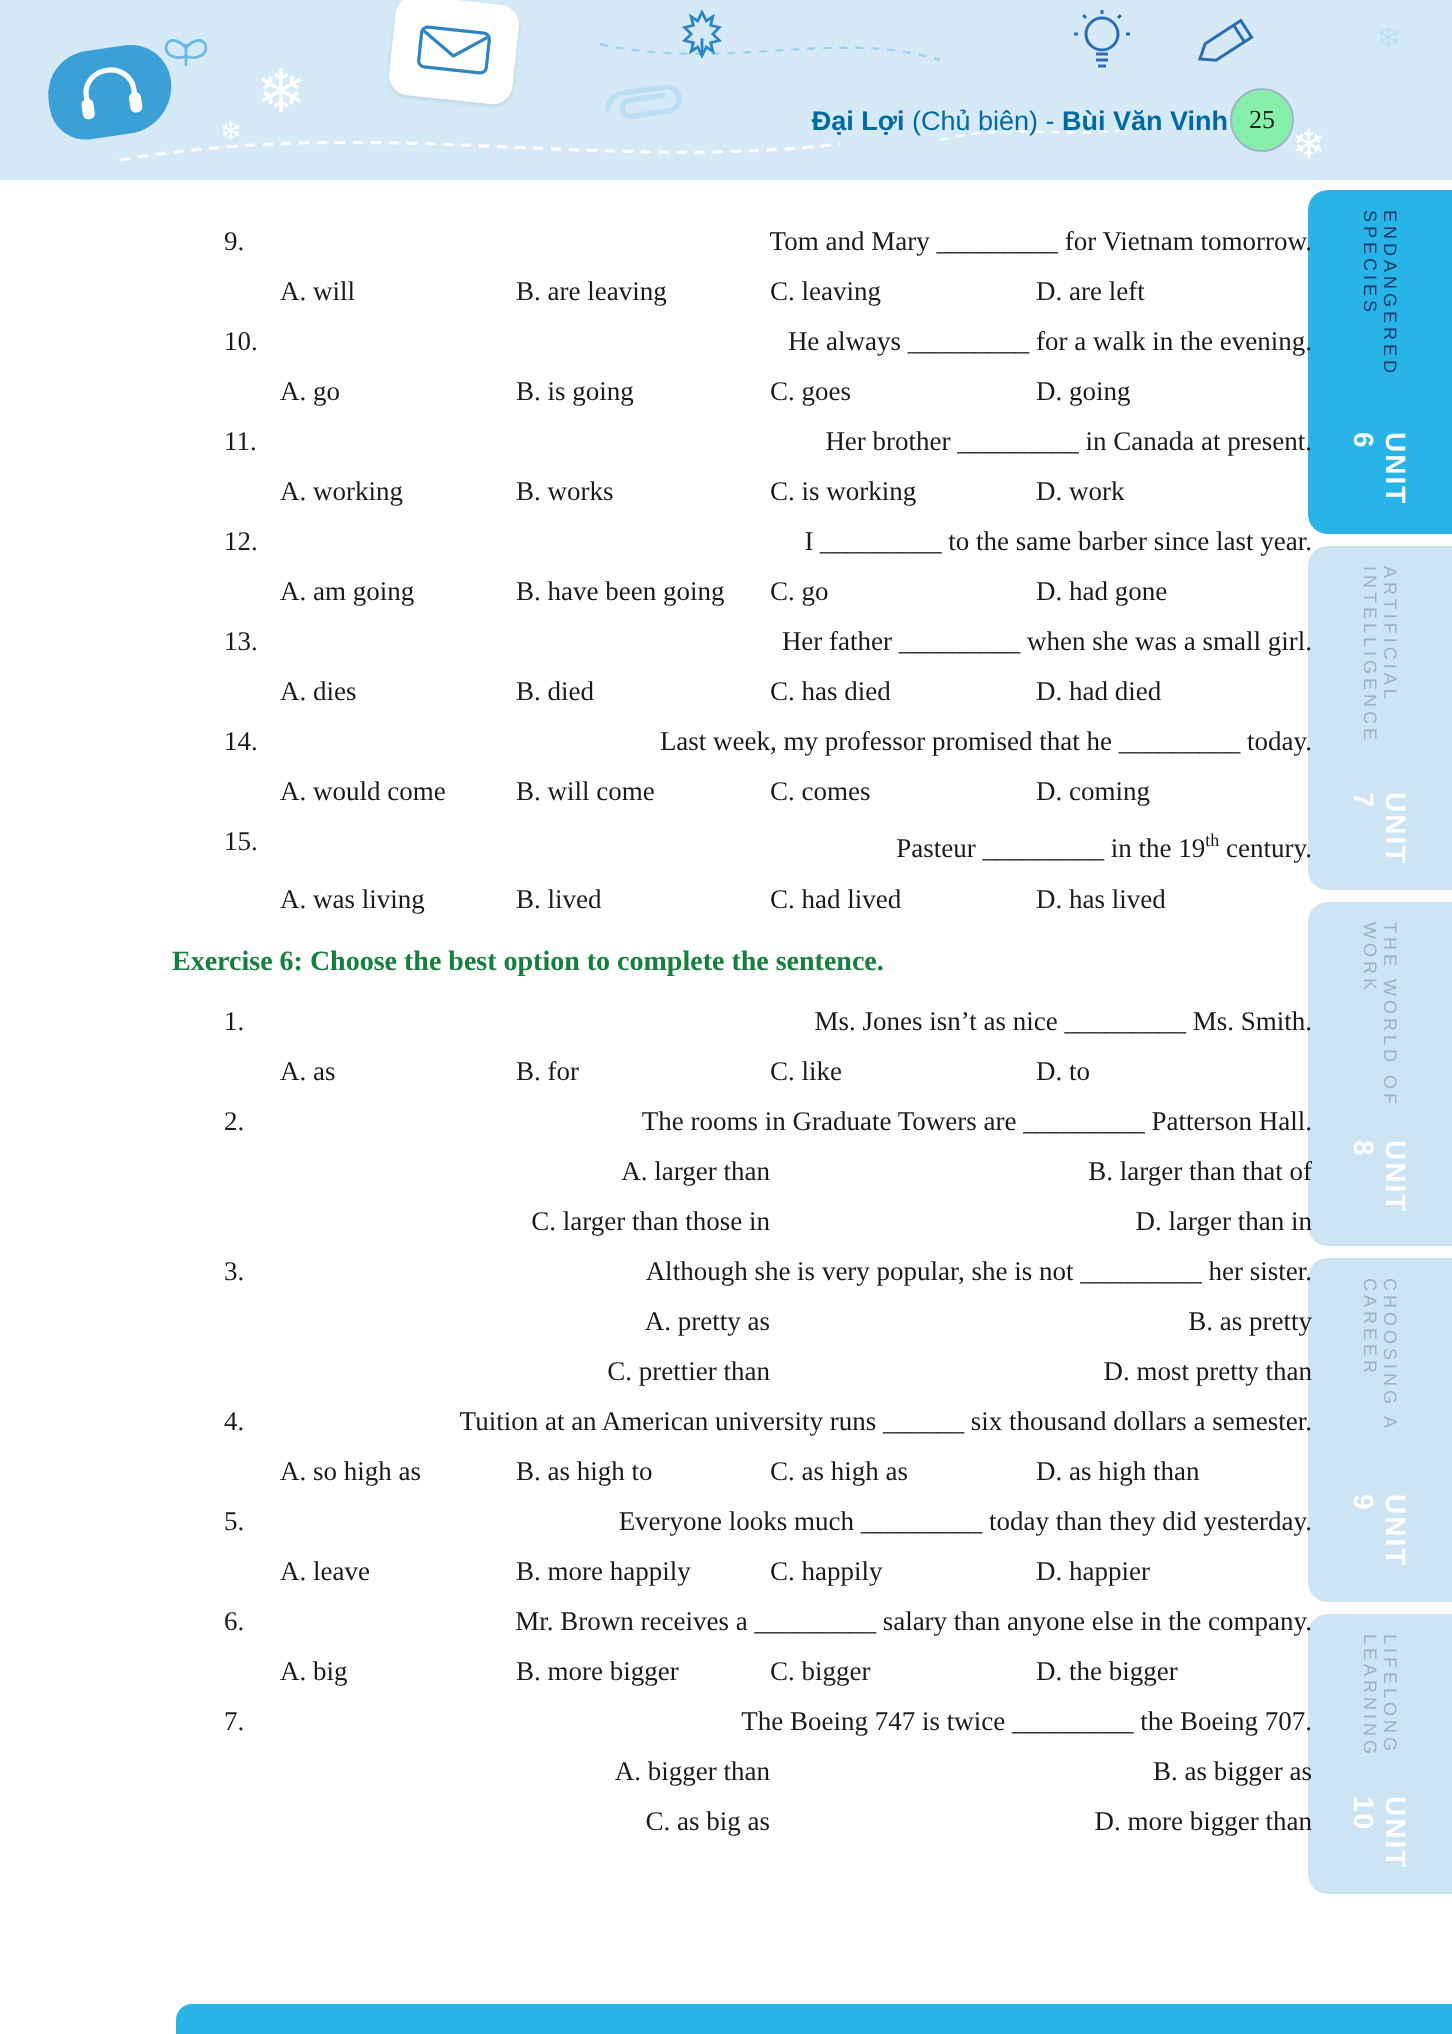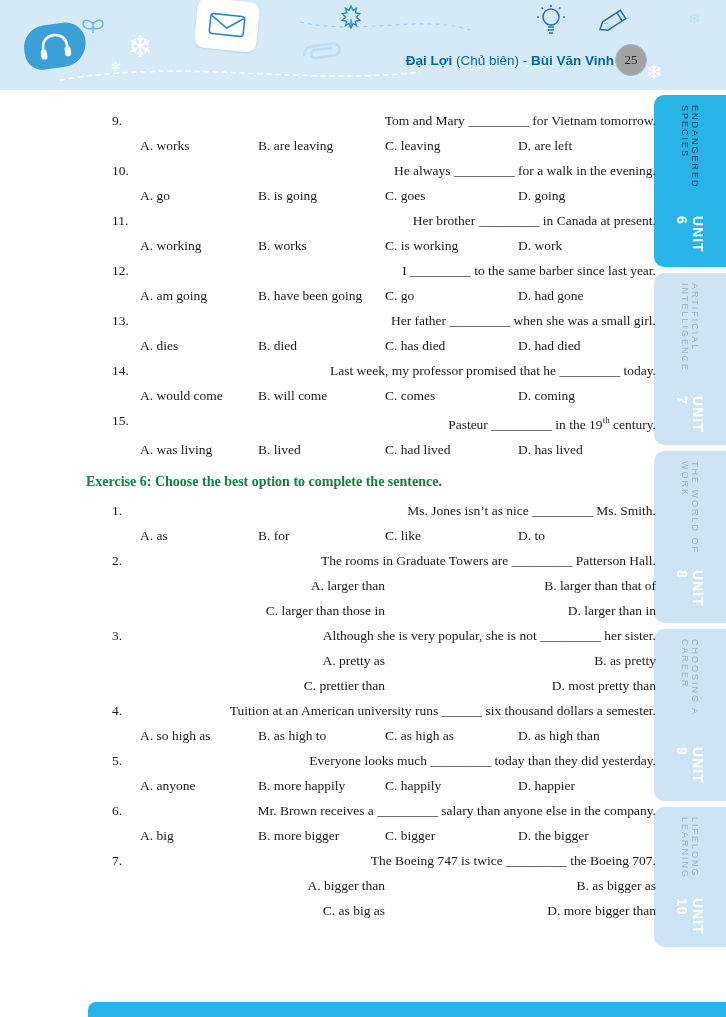--- a/index.html
+++ b/index.html
@@ -46,21 +46,21 @@
     position: absolute; top: 53px; right: 112px;
     font-family: Liberation Sans, sans-serif;
     font-size: 13.5px;
     color: #0369a1;
     white-space: nowrap;
   }
   .author .b { font-weight: bold; }
   .page-circle {
     position: absolute; top: 44px; right: 79px;
     width: 30px; height: 30px;
-    background: #a3a3a3;
+    background: #86efac;
     border: 1px solid #9fb6ca;
     border-radius: 50%;
     display: flex; align-items: center; justify-content: center;
     font-size: 13px; color: #222;
   }
 
   
   .sidebar { position: absolute; top: 95px; right: 0; width: 72px; }
   .tab {
     width: 72px;
@@ -218,21 +218,21 @@
   <main class="content">
 
     <section>
 
       <div class="q">
         <div class="qline">
           <span class="qnum">9.</span>
           <span class="qtext">Tom and Mary _________ for Vietnam tomorrow.</span>
         </div>
         <div class="opts four">
-          <span class="opt">A. works</span>
+          <span class="opt">A. will</span>
           <span class="opt">B. are leaving</span>
           <span class="opt">C. leaving</span>
           <span class="opt">D. are left</span>
         </div>
       </div>
 
       <div class="q">
         <div class="qline">
           <span class="qnum">10.</span>
           <span class="qtext">He always _________ for a walk in the evening.</span>
@@ -367,21 +367,21 @@
           <span class="opt">D. as high than</span>
         </div>
       </div>
 
       <div class="q">
         <div class="qline">
           <span class="qnum">5.</span>
           <span class="qtext">Everyone looks much _________ today than they did yesterday.</span>
         </div>
         <div class="opts four">
-          <span class="opt">A. anyone</span>
+          <span class="opt">A. leave</span>
           <span class="opt">B. more happily</span>
           <span class="opt">C. happily</span>
           <span class="opt">D. happier</span>
         </div>
       </div>
 
       <div class="q">
         <div class="qline">
           <span class="qnum">6.</span>
           <span class="qtext">Mr. Brown receives a _________ salary than anyone else in the company.</span>

